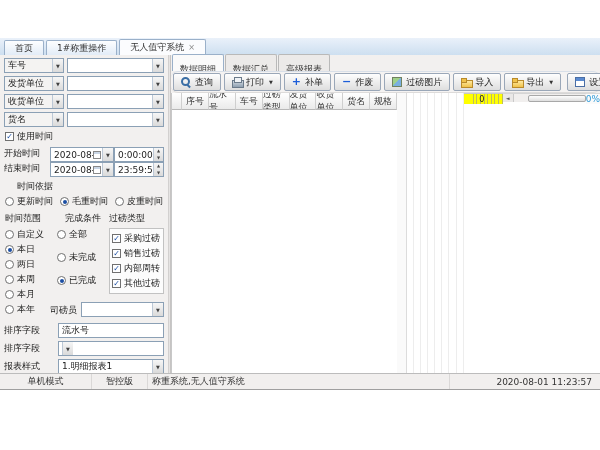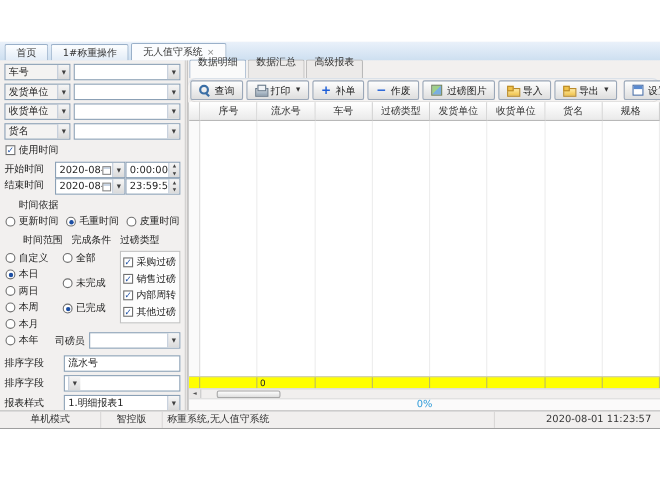--- a/index.html
+++ b/index.html
@@ -38,57 +38,57 @@
   .dateed { width:64px; flex:none; }
   .timeed { width:50px; flex:none; }
   .ic-cal { width:8px; height:8px; flex:none; border:1px solid #888; background:linear-gradient(#c9d6e6 0 2px,#fff 2px); margin-right:1px; }
   .spin { width:10px; flex:none; align-self:stretch; display:flex; flex-direction:column; border-left:1px solid #bcc8d6; background:linear-gradient(#f6f6f6,#dadada); }
   .spin span { flex:1; display:flex; align-items:center; justify-content:center; font-size:4px; color:#444; line-height:1; }
 
   .seclabel { margin:3px 0 2px 1px;padding-left:12px; }
   .radioline { display:flex; gap:7px; margin:1px 0 4px 1px; }
 
   .tricol { display:flex; margin-left:1px; }
-  .c1 { width:52px; flex:none;text-align:right; }
+  .c1 { width:52px; flex:none; }
   .c2 { width:52px; flex:none;text-align:center; }
   .c3 { flex:1; }
   .colhead { margin-bottom:3px; }
   .c1 .radio { margin-bottom:2px; }
   .c2 .radio { margin-bottom:10px; }
   .groupbox { border:1px solid #c2c2c2; background:#fcfcfc; padding:3px 2px; display:flex; flex-direction:column; gap:2px; }
 
   .weigherrow { display:flex; align-items:flex-end; gap:4px; margin:-16px 0 6px 46px; }
   .weigherrow .combo { flex:1; }
 
   .srow { display:flex; align-items:center; gap:8px; margin-bottom:3px; }
   .slabel { width:46px; flex:none; }
   .tinput { flex:1; height:15px; background:#fff; border:1px solid #8ba0b5; display:flex; align-items:center; padding-left:3px; }
 
   
   .main { flex:1; display:flex; flex-direction:column; background:#f2f0ef; min-width:0; }
   .mtabs { height:16px; flex:none; display:flex; align-items:flex-end; padding-left:1px; gap:1px; }
-  .mtab { height:14px; padding:8px 7px; display:flex; align-items:flex-end; background:#eceae9; border:1px solid #b9b9b9; border-bottom:none; border-radius:2px 2px 0 0; color:#333; }
+  .mtab { height:14px; padding:8px 7px; display:flex; align-items:flex-start; background:#eceae9; border:1px solid #b9b9b9; border-bottom:none; border-radius:2px 2px 0 0; color:#333; }
   .mtab.active { height:16px; background:#fafafa; border-color:#9ab0c9; }
 
   .toolbar { height:22px; flex:none; display:flex; align-items:center; gap:3px; padding:0 2px; background:#f5f3f2; border-top:1px solid #d8dfe8; border-bottom:1px solid #dddbda;border-radius:7px; }
   .tbtn { height:18px; padding:0 7px; display:flex; align-items:center; gap:4px; border:1px solid #9aa7b8; border-radius:2px; background:linear-gradient(#fefefe,#dedede); white-space:nowrap; }
   .glyph { font-weight:bold; font-size:11px; line-height:10px; color:#1c5dd8; }
   .caret { font-size:5px; color:#333; margin-left:1px; }
   .ic { width:10px; height:10px; flex:none; position:relative; display:inline-block; }
   .ic-search::before { content:""; position:absolute; left:0; top:0; width:5px; height:5px; border:2px solid #3a6ea5; border-radius:50%; }
   .ic-search::after { content:""; position:absolute; left:6.5px; top:6.5px; width:4px; height:2px; background:#3a6ea5; transform:rotate(45deg); transform-origin:0 0; }
   .ic-print::before { content:""; position:absolute; left:0; top:3px; width:10px; height:6px; background:linear-gradient(#d0d9e2,#8fa0b0); border:1px solid #6a7a8a; }
   .ic-print::after { content:""; position:absolute; left:2px; top:0; width:6px; height:4px; background:#f0f3f6; border:1px solid #6a7a8a; }
   .ic-image::before { content:""; position:absolute; inset:0; border:1px solid #70825f; background:linear-gradient(135deg,#9fd08a 0 50%,#7ab0e0 50% 100%); }
   .ic-folder::before { content:""; position:absolute; left:0; top:3px; width:10px; height:6px; background:linear-gradient(#ffe9a0,#f0c24a); border:1px solid #b98a2a; }
   .ic-folder::after { content:""; position:absolute; left:0; top:1px; width:4px; height:3px; background:#f0c24a; border:1px solid #b98a2a; }
   .ic-window::before { content:""; position:absolute; inset:0; border:1px solid #4a6ea5; background:#fff; }
   .ic-window::after { content:""; position:absolute; left:1px; top:1px; right:1px; height:3px; background:#5a8ad0; }
 
-  .grid { flex:1; display:flex; flex-direction:column; background:#fff; border-left:1px solid #c8c8c8; min-height:0; }
+  .grid { flex:1; display:flex; flex-direction:row; background:#fff; border-left:1px solid #c8c8c8; min-height:0; }
   .ghead { display:flex; height:17px; flex:none; }
   .gh { border-right:1px solid #cfcfcf; border-bottom:1px solid #b8b8b8; background:linear-gradient(#ffffff,#eaeaea); display:flex; align-items:center; justify-content:center; color:#333; overflow:hidden; }
   .ind { width:10px; flex:none; }
   .col { flex:1 1 0; min-width:0; }
   .gbody { flex:1; display:flex; min-height:0; }
   .gb { border-right:1px solid #ededed; }
   .gb.ind { border-right:1px solid #dcdcdc; background:#fafafa; }
   .sumrow { height:11px; flex:none; display:flex; background:#ffff00; border-top:1px solid #c9c9c9; }
   .sc { border-right:1px solid #bdbd5e; display:flex; align-items:center; padding-left:2px; font-size:8px; color:#222; }
   .sc.ind { background:#ffff00; }

